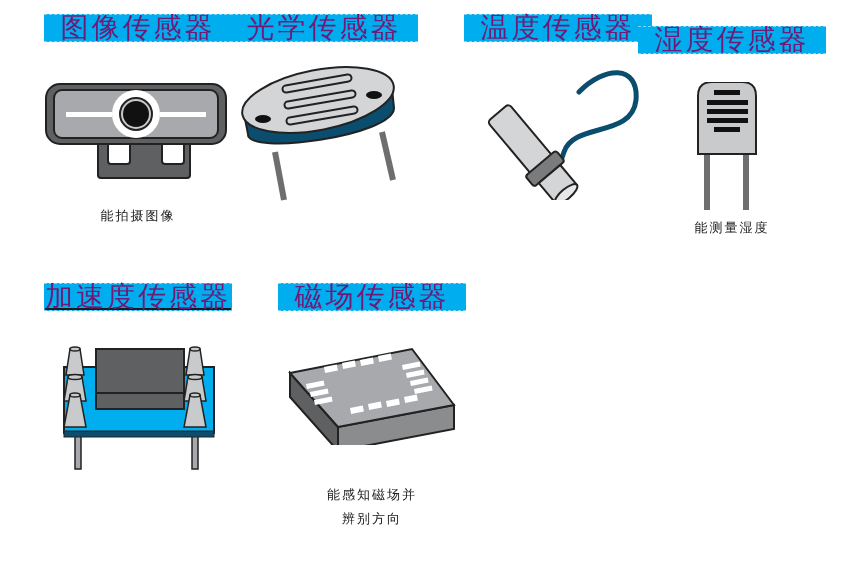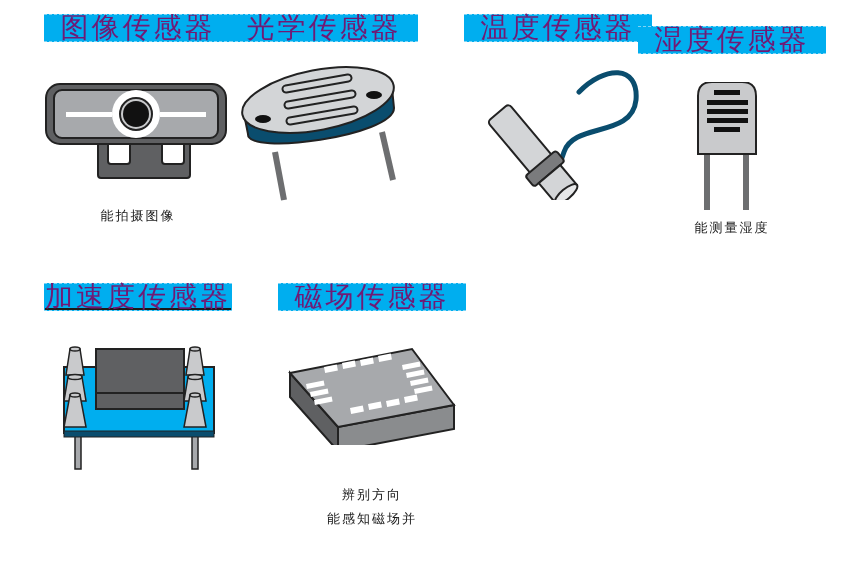--- a/index.html
+++ b/index.html
@@ -124,16 +124,16 @@
       <rect x="28" y="39" width="18" height="5" transform="rotate(-11 28 39)"></rect>
       <rect x="32" y="47" width="18" height="5" transform="rotate(-11 32 47)"></rect>
       <rect x="36" y="55" width="18" height="5" transform="rotate(-11 36 55)"></rect>
       <rect x="124" y="20" width="18" height="5" transform="rotate(-11 124 20)"></rect>
       <rect x="128" y="28" width="18" height="5" transform="rotate(-11 128 28)"></rect>
       <rect x="132" y="36" width="18" height="5" transform="rotate(-11 132 36)"></rect>
       <rect x="136" y="44" width="18" height="5" transform="rotate(-11 136 44)"></rect>
     </g>
   </svg>
   <div class="caption" style="top:200px;">
+    <div>能感知磁场并</div>
     <div>辨别方向</div>
-    <div>能感知磁场并</div>
   </div>
 </div>
 
 </body></html>

